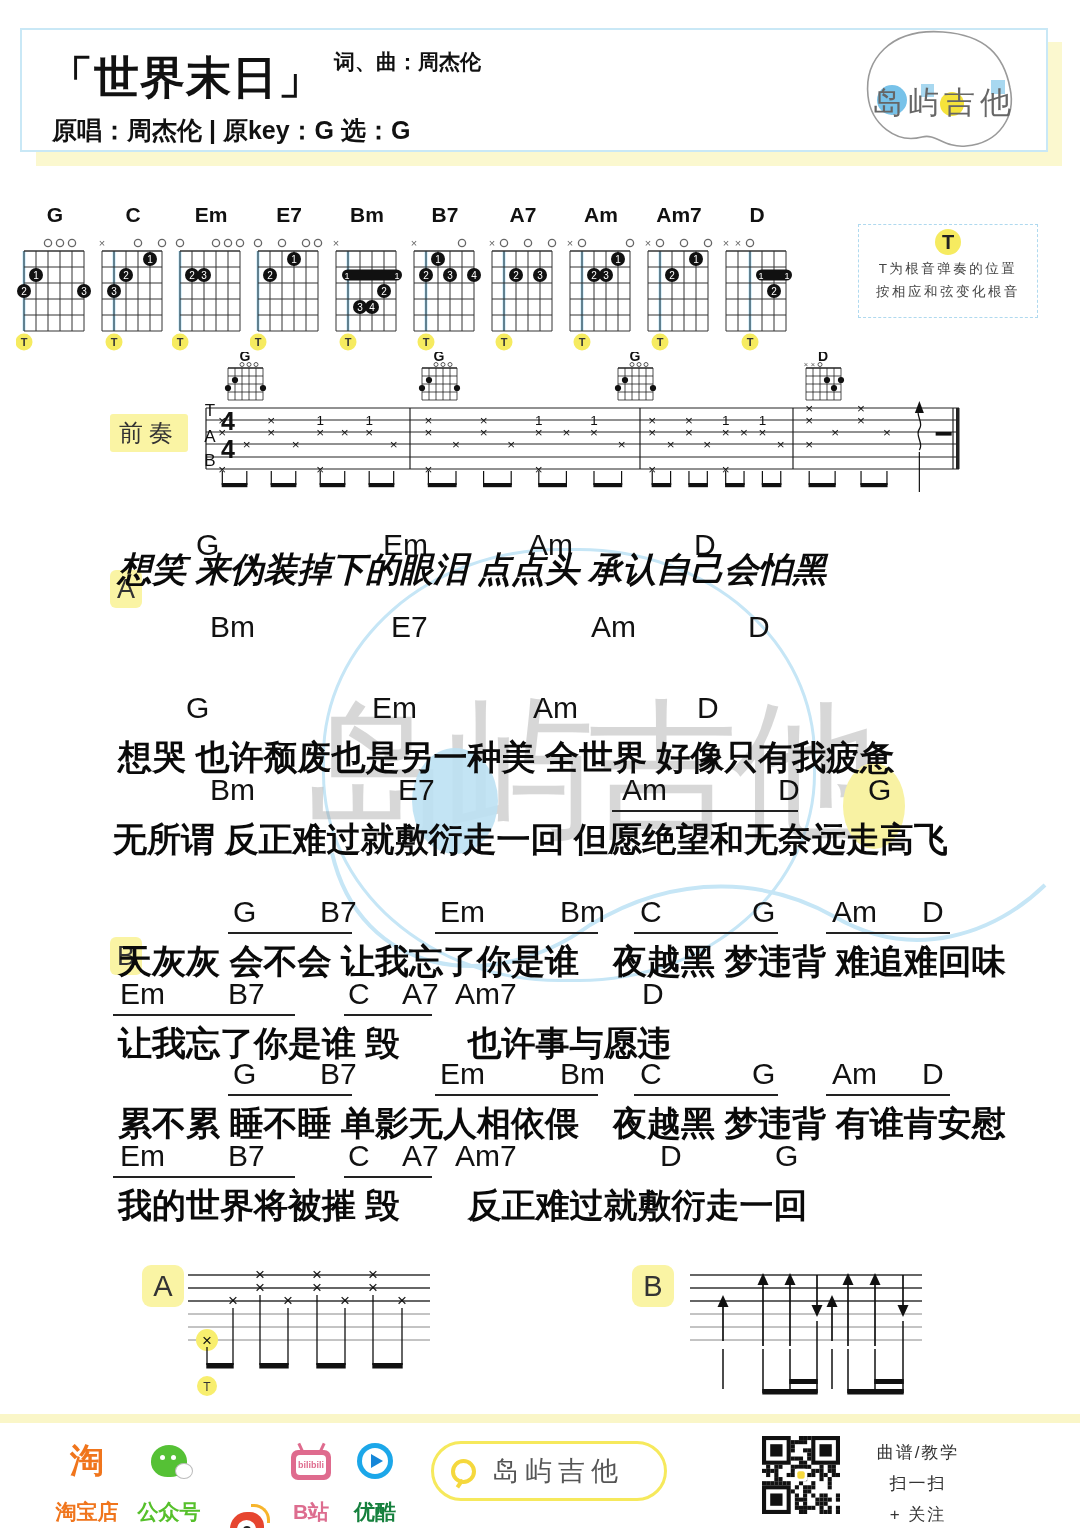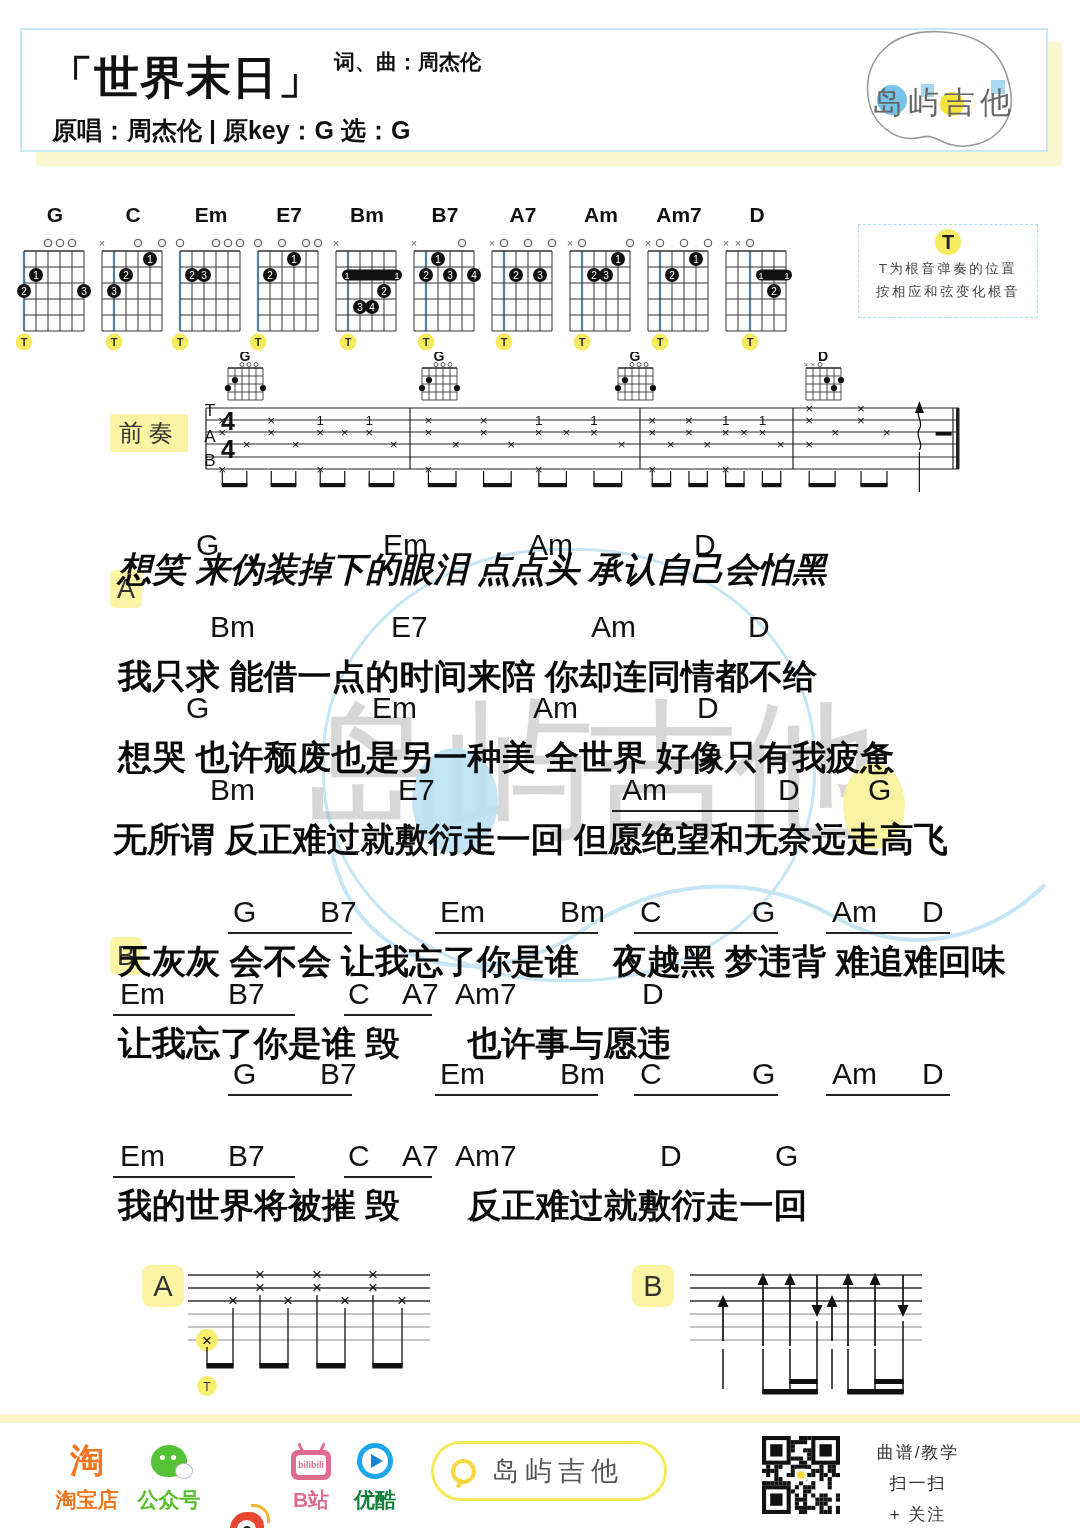--- a/index.html
+++ b/index.html
@@ -40,21 +40,21 @@
   .lyric-t{position:absolute;font-size:34px;font-weight:600;color:#0a0a0a;white-space:nowrap;letter-spacing:0;}
 
   
   #pattern-a{position:absolute;left:140px;top:1253px;z-index:2;}
   #pattern-b{position:absolute;left:630px;top:1253px;z-index:2;}
 
   
   .footer-divider{position:absolute;left:0;top:1414px;width:1080px;height:9px;background:#FAF6C8;z-index:2;}
   .flink{position:absolute;width:90px;text-align:center;z-index:2;}
   .ficon{height:42px;display:flex;align-items:center;justify-content:center;}
-  .flabel{font-size:21px;font-weight:700;margin-top:4px;}
+  .flabel{font-size:21px;font-weight:700;margin-top:16px;}
   .wc-body{width:36px;height:32px;background:#55C135;border-radius:50% 50% 46% 46%;position:relative;}
   .wc-body i{position:absolute;width:5px;height:5px;border-radius:50%;background:#fff;top:10px;}
   .wc-bub{position:absolute;right:-6px;bottom:-2px;width:16px;height:14px;background:#fff;
           border:1.5px solid #bbb;border-radius:50%;}
   .wb-out{width:34px;height:34px;background:#E6452F;border-radius:50% 42% 50% 50%;position:relative;}
   .wb-in{position:absolute;left:7px;top:8px;width:19px;height:19px;background:#fff;border-radius:50%;}
   .wb-pu{position:absolute;left:13px;top:14px;width:8px;height:8px;background:#222;border-radius:50%;}
   .wb-arc{position:absolute;right:-6px;top:-8px;width:16px;height:16px;border:3px solid #F7B52C;
           border-left:none;border-bottom:none;border-radius:0 16px 0 0;}
   .bl-tv{width:40px;height:30px;background:#DF6B8E;border-radius:7px;position:relative;margin-top:8px;}
@@ -575,21 +575,20 @@
       <div class="sec-label" style="top: 570px;">A</div>
       <span class="chord-t" style="left: 196px; top: 528px;">G</span>
       <span class="chord-t" style="left: 383px; top: 528px;">Em</span>
       <span class="chord-t" style="left: 528px; top: 528px;">Am</span>
       <span class="chord-t" style="left: 694px; top: 528px;">D</span>
       <div class="lyric-t" style="left: 118px; top: 547px; font-style: italic;">想笑 来伪装掉下的眼泪 点点头 承认自己会怕黑</div>
       <span class="chord-t" style="left: 210px; top: 610px;">Bm</span>
       <span class="chord-t" style="left: 391px; top: 610px;">E7</span>
       <span class="chord-t" style="left: 591px; top: 610px;">Am</span>
       <span class="chord-t" style="left: 748px; top: 610px;">D</span>
-      <div class="lyric-t" style="left: 118px; top: 654px;">我只求 能借一点的时间来陪 你却连同情都不给</div>
       <span class="chord-t" style="left: 186px; top: 691px;">G</span>
       <span class="chord-t" style="left: 372px; top: 691px;">Em</span>
       <span class="chord-t" style="left: 533px; top: 691px;">Am</span>
       <span class="chord-t" style="left: 697px; top: 691px;">D</span>
       <div class="lyric-t" style="left: 118px; top: 735px;">想哭 也许颓废也是另一种美 全世界 好像只有我疲惫</div>
       <div class="rule" style="left: 612px; top: 810px; width: 186px;"></div>
       <span class="chord-t" style="left: 210px; top: 773px;">Bm</span>
       <span class="chord-t" style="left: 398px; top: 773px;">E7</span>
       <span class="chord-t" style="left: 622px; top: 773px;">Am</span>
       <span class="chord-t" style="left: 778px; top: 773px;">D</span>
@@ -623,20 +622,21 @@
       <div class="rule" style="left: 634px; top: 1094px; width: 144px;"></div>
       <div class="rule" style="left: 826px; top: 1094px; width: 124px;"></div>
       <span class="chord-t" style="left: 233px; top: 1057px;">G</span>
       <span class="chord-t" style="left: 320px; top: 1057px;">B7</span>
       <span class="chord-t" style="left: 440px; top: 1057px;">Em</span>
       <span class="chord-t" style="left: 560px; top: 1057px;">Bm</span>
       <span class="chord-t" style="left: 640px; top: 1057px;">C</span>
       <span class="chord-t" style="left: 752px; top: 1057px;">G</span>
       <span class="chord-t" style="left: 832px; top: 1057px;">Am</span>
       <span class="chord-t" style="left: 922px; top: 1057px;">D</span>
+      <div class="lyric-t" style="left: 118px; top: 1101px;">累不累 睡不睡 单影无人相依偎　夜越黑 梦违背 有谁肯安慰</div>
       <div class="rule" style="left: 113px; top: 1176px; width: 182px;"></div>
       <div class="rule" style="left: 344px; top: 1176px; width: 88px;"></div>
       <span class="chord-t" style="left: 120px; top: 1139px;">Em</span>
       <span class="chord-t" style="left: 228px; top: 1139px;">B7</span>
       <span class="chord-t" style="left: 348px; top: 1139px;">C</span>
       <span class="chord-t" style="left: 402px; top: 1139px;">A7</span>
       <span class="chord-t" style="left: 455px; top: 1139px;">Am7</span>
       <span class="chord-t" style="left: 660px; top: 1139px;">D</span>
       <span class="chord-t" style="left: 775px; top: 1139px;">G</span>
       <div class="lyric-t" style="left: 118px; top: 1183px;">我的世界将被摧 毁　　反正难过就敷衍走一回</div>

